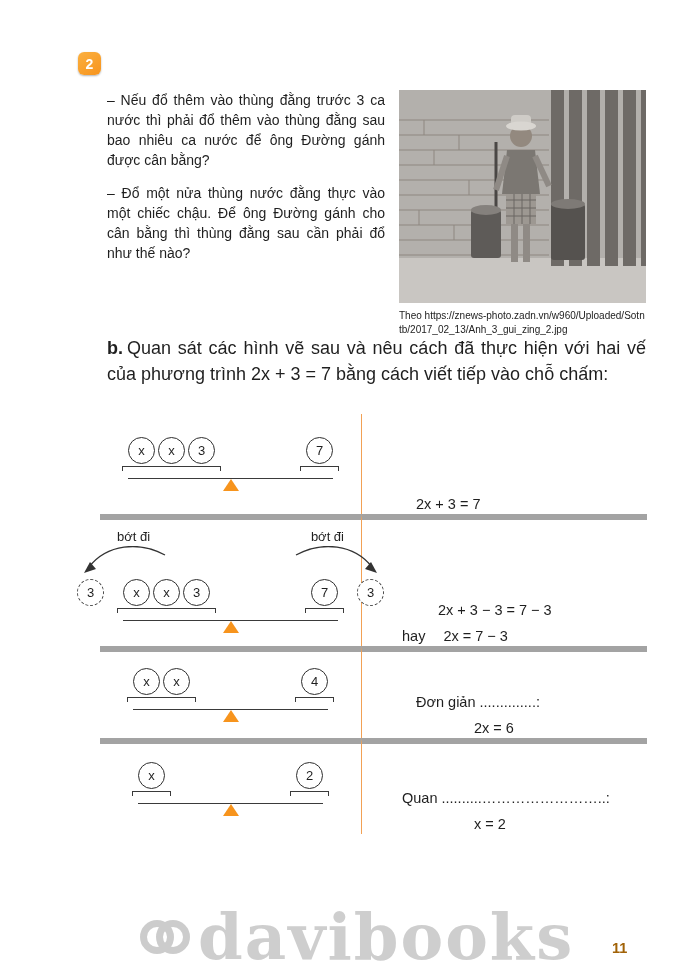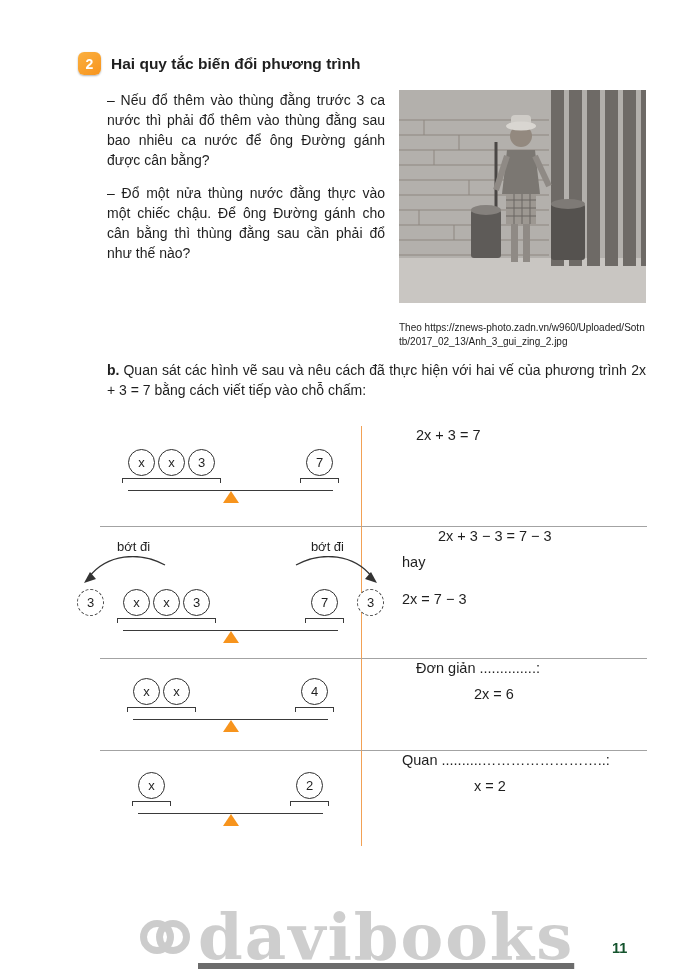--- a/index.html
+++ b/index.html
@@ -22,30 +22,30 @@
   }
   .title { font-weight:bold; font-size:15.5px; }
 
   
   .part-a { display:flex; gap:14px; margin:15px 54px 0 107px; }
   .text-col { flex:1; text-align:justify; font-size:14px; line-height:1.44; }
   .text-col p { margin-bottom:12px; }
   .plabel { font-weight:bold; margin-right:4px; }
   .photo-col { width:247px; flex:0 0 247px; }
   .photo { width:247px; height:213px; display:block; }
-  .caption { font-size:10px; line-height:1.35; margin-top:18px; color:#222; word-break:break-all; width:247px; }
-
-  
-  .part-b { margin:12px 54px 0 107px; text-align:justify; font-size:14px; line-height:1.44; }
+  .caption { font-size:10px; line-height:1.35; margin-top:6px; color:#222; word-break:break-all; width:247px; }
+
+  
+  .part-b { margin:0 54px 0 107px; text-align:justify; font-size:18px; line-height:1.44; }
 
   
   .ptable { margin:26px 0 0 100px; width:547px; display:grid; grid-template-columns:262px 285px; position:relative; }
   .cl { border-right:1px solid #f2a155; display:flex; align-items:center; justify-content:center; position:relative; }
-  .cr { display:flex; flex-direction:column; justify-content:flex-start; font-size:14.5px; line-height:1.3; gap:7px; padding-left:40px; }
-  .bt { border-top:1px solid #a3a3a3; }
+  .cr { display:flex; flex-direction:column; justify-content:flex-end; font-size:14.5px; line-height:1.3; gap:7px; padding-left:40px; }
+  .bt { border-top:6px solid #a3a3a3; }
   .r1 { min-height:100px; } .r2 { min-height:132px; } .r3 { min-height:92px; } .r4 { min-height:96px; }
 
   
   .balance { display:flex; flex-direction:column; }
   .w1 { width:205px; } .w2 { width:215px; } .w3 { width:195px; } .w4 { width:185px; }
   .pans { display:flex; justify-content:space-between; align-items:flex-end; }
   .tray { display:flex; flex-direction:column; align-items:center; }
   .circles { display:flex; gap:3px; margin-bottom:2px; }
   .circle {
     width:27px; height:27px; border:1.3px solid #2e2e2e; border-radius:50%;
@@ -63,41 +63,40 @@
   .arrow { position:absolute; width:92px; height:30px; }
   .arrow-left  { left:-46px; top:-33px; }
   .arrow-right { right:-46px; top:-33px; transform:scaleX(-1); }
   .arrow-label { position:absolute; font-size:13px; top:-50px; color:#1f1f1f; }
   .lbl-left  { left:-6px; }
   .lbl-right { right:-6px; }
 
   .ind1 { padding-left:14px; }
   .ind2 { padding-left:36px; }
   .ind3 { padding-left:72px; }
-  .line3 { display:flex; gap:18px;flex-direction:column; }
-
-  
-  .watermark { position:absolute; left:140px; top:853px; display:flex; align-items:center; opacity:.65;text-decoration:underline; }
+  .line3 { display:flex; gap:18px; }
+
+  
+  .watermark { position:absolute; left:140px; top:853px; display:flex; align-items:center; opacity:.65; }
   .wm-logo { display:flex; margin-right:8px; }
   .ring { width:34px; height:34px; border:7px solid #b2b2b2; border-radius:50%; background:transparent; }
   .ring+.ring { margin-left:-18px; }
   .wm-text {
     font-family:"DejaVu Serif","Liberation Serif",serif;
     font-size:64px; font-weight:bold; color:#b5b5b5; letter-spacing:2px; line-height:1;
   }
-  .page-number { position:absolute; left:612px; top:888px; font-weight:bold; font-size:14.5px; color:#14532d; }
+  .page-number { position:absolute; left:612px; top:888px; font-weight:bold; font-size:14.5px; color:#a16207; }
 </style>
 </head>
 <body>
 
 <div class="page">
 
   <div class="header">
     <div class="badge">2</div>
-    <div class="title">Hai quy tắc biến đổi phương trình</div>
   </div>
 
   <div class="part-a">
     <div class="text-col">
       <p>– Nếu đổ thêm vào thùng đằng trước 3 ca nước thì phải đổ thêm vào thùng đằng sau bao nhiêu ca nước để ông Đường gánh được cân bằng?</p>
       <p>– Đổ một nửa thùng nước đằng thực vào một chiếc chậu. Để ông Đường gánh cho cân bằng thì thùng đằng sau cần phải đổ như thế nào?</p>
     </div>
     <div class="photo-col">
       <svg class="photo" viewBox="0 0 247 213" aria-hidden="true">
         <rect width="247" height="213" fill="#b3b0ac"></rect>

